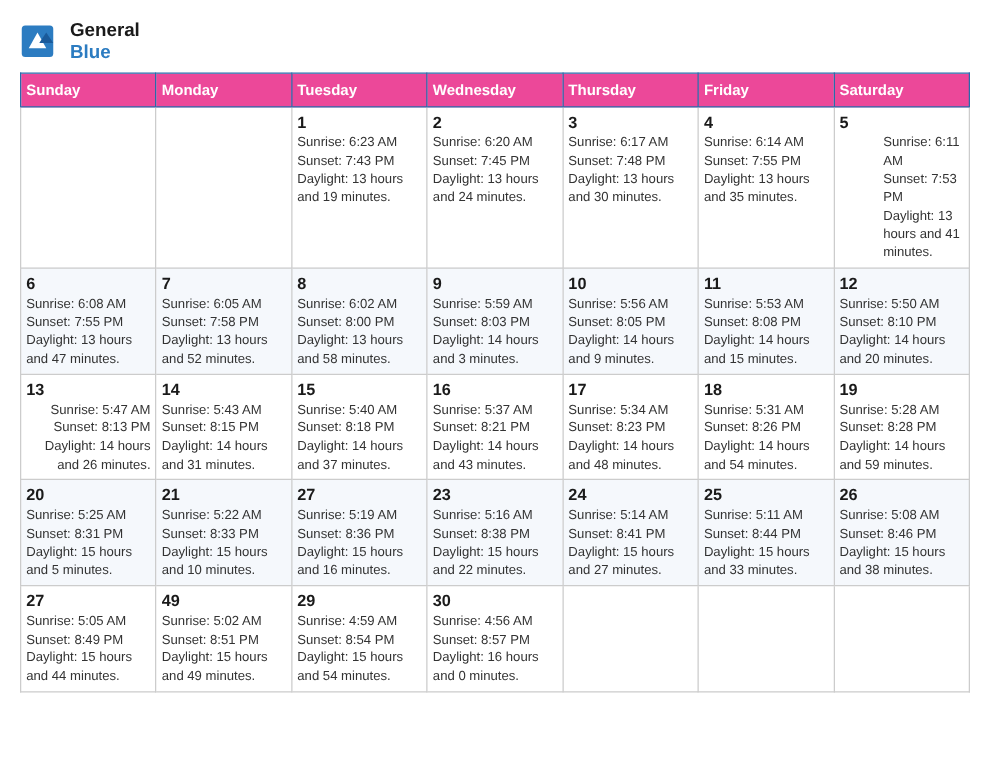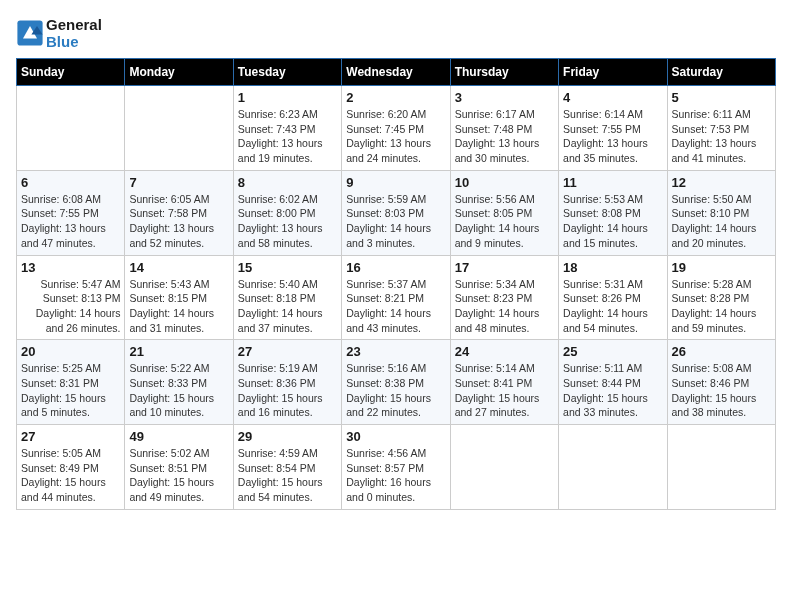--- a/index.html
+++ b/index.html
@@ -12,21 +12,21 @@
     }
     .header-row {
       display: flex;
       justify-content: space-between;
       align-items: flex-start;
       margin-bottom: 8px;
     }
     .logo {
       display: flex;
       align-items: center;
-      gap: 2px;
+      gap: 12px;
     }
     .logo-icon {
       width: 28px;
       height: 28px;
     }
     .title-block {
       text-align: right;
     }
     .main-title {
       font-size: 32px;
@@ -36,21 +36,21 @@
     .subtitle {
       font-size: 14px;
       color: #444;
     }
     .calendar {
       width: 100%;
       border-collapse: collapse;
       font-size: 11px;
     }
     .calendar th {
-      background: #000000;
+      background: #ec4899;
       color: #fff;
       padding: 6px 4px;
       text-align: left;
       font-size: 12px;
       font-weight: bold;
       border: 1px solid #2a6aaa;
     }
     .calendar td {
       border: 1px solid #ccc;
       vertical-align: top;
@@ -130,21 +130,21 @@
 Daylight: 13 hours and 30 minutes.</div>
         </td>
         <td>
           <span class="day-num">4</span>
           <div class="day-info" style="white-space: pre-line;">Sunrise: 6:14 AM
 Sunset: 7:55 PM
 Daylight: 13 hours and 35 minutes.</div>
         </td>
         <td>
           <span class="day-num">5</span>
-          <div class="day-info" style="white-space: pre-line;">Sunrise: 6:11 AM
+          <div class="day-info" style="white-space: pre-line; margin-left: 35px;">Sunrise: 6:11 AM
 Sunset: 7:53 PM
 Daylight: 13 hours and 41 minutes.</div>
         </td>
       </tr>
       <tr>
         <td>
           <span class="day-num">6</span>
           <div class="day-info" style="white-space: pre-line;">Sunrise: 6:08 AM
 Sunset: 7:55 PM
 Daylight: 13 hours and 47 minutes.</div>

